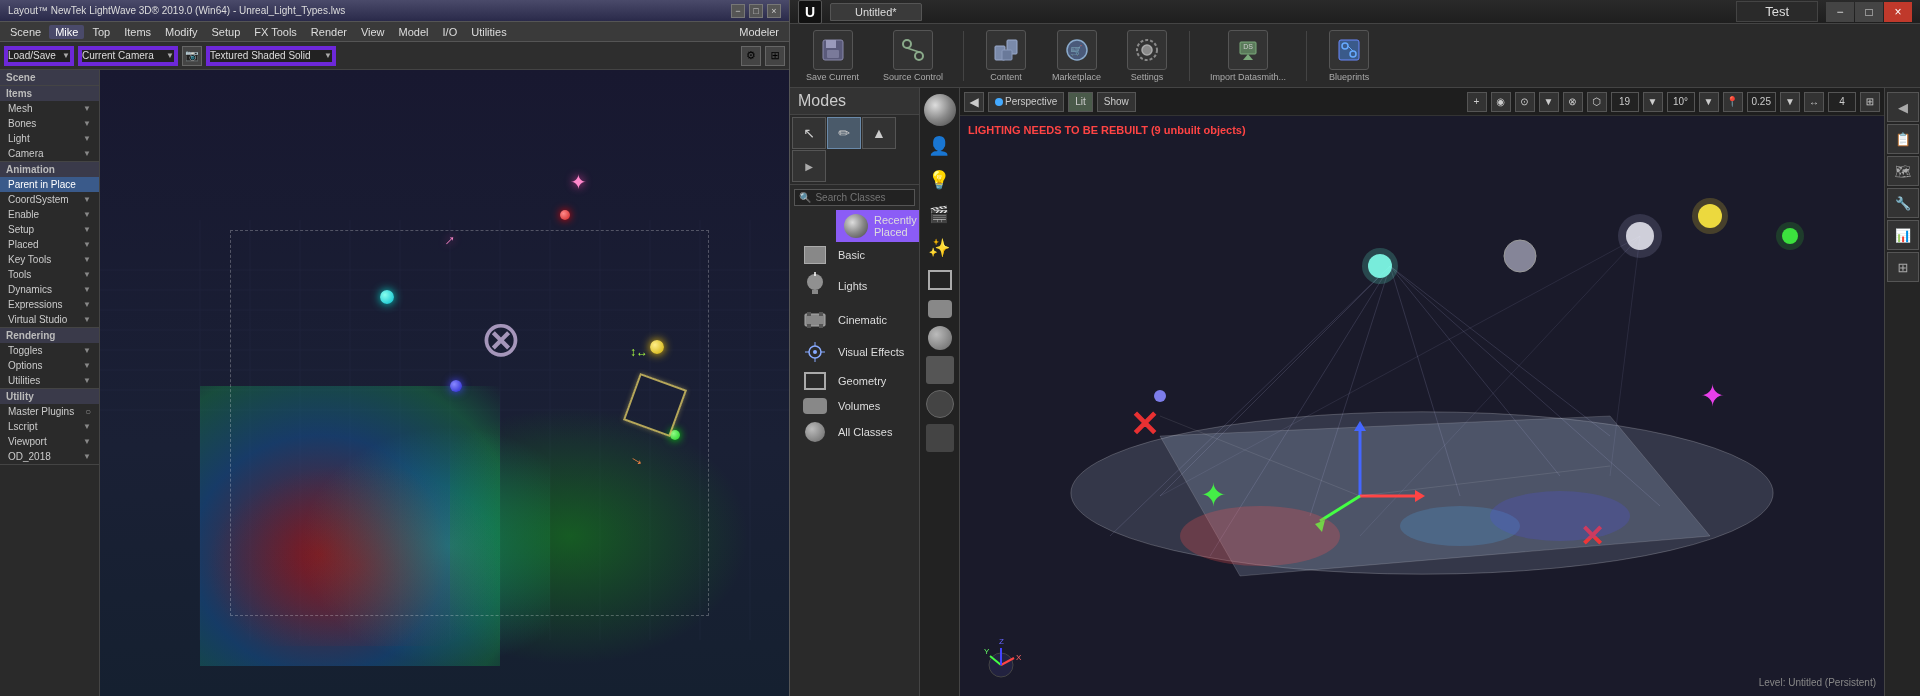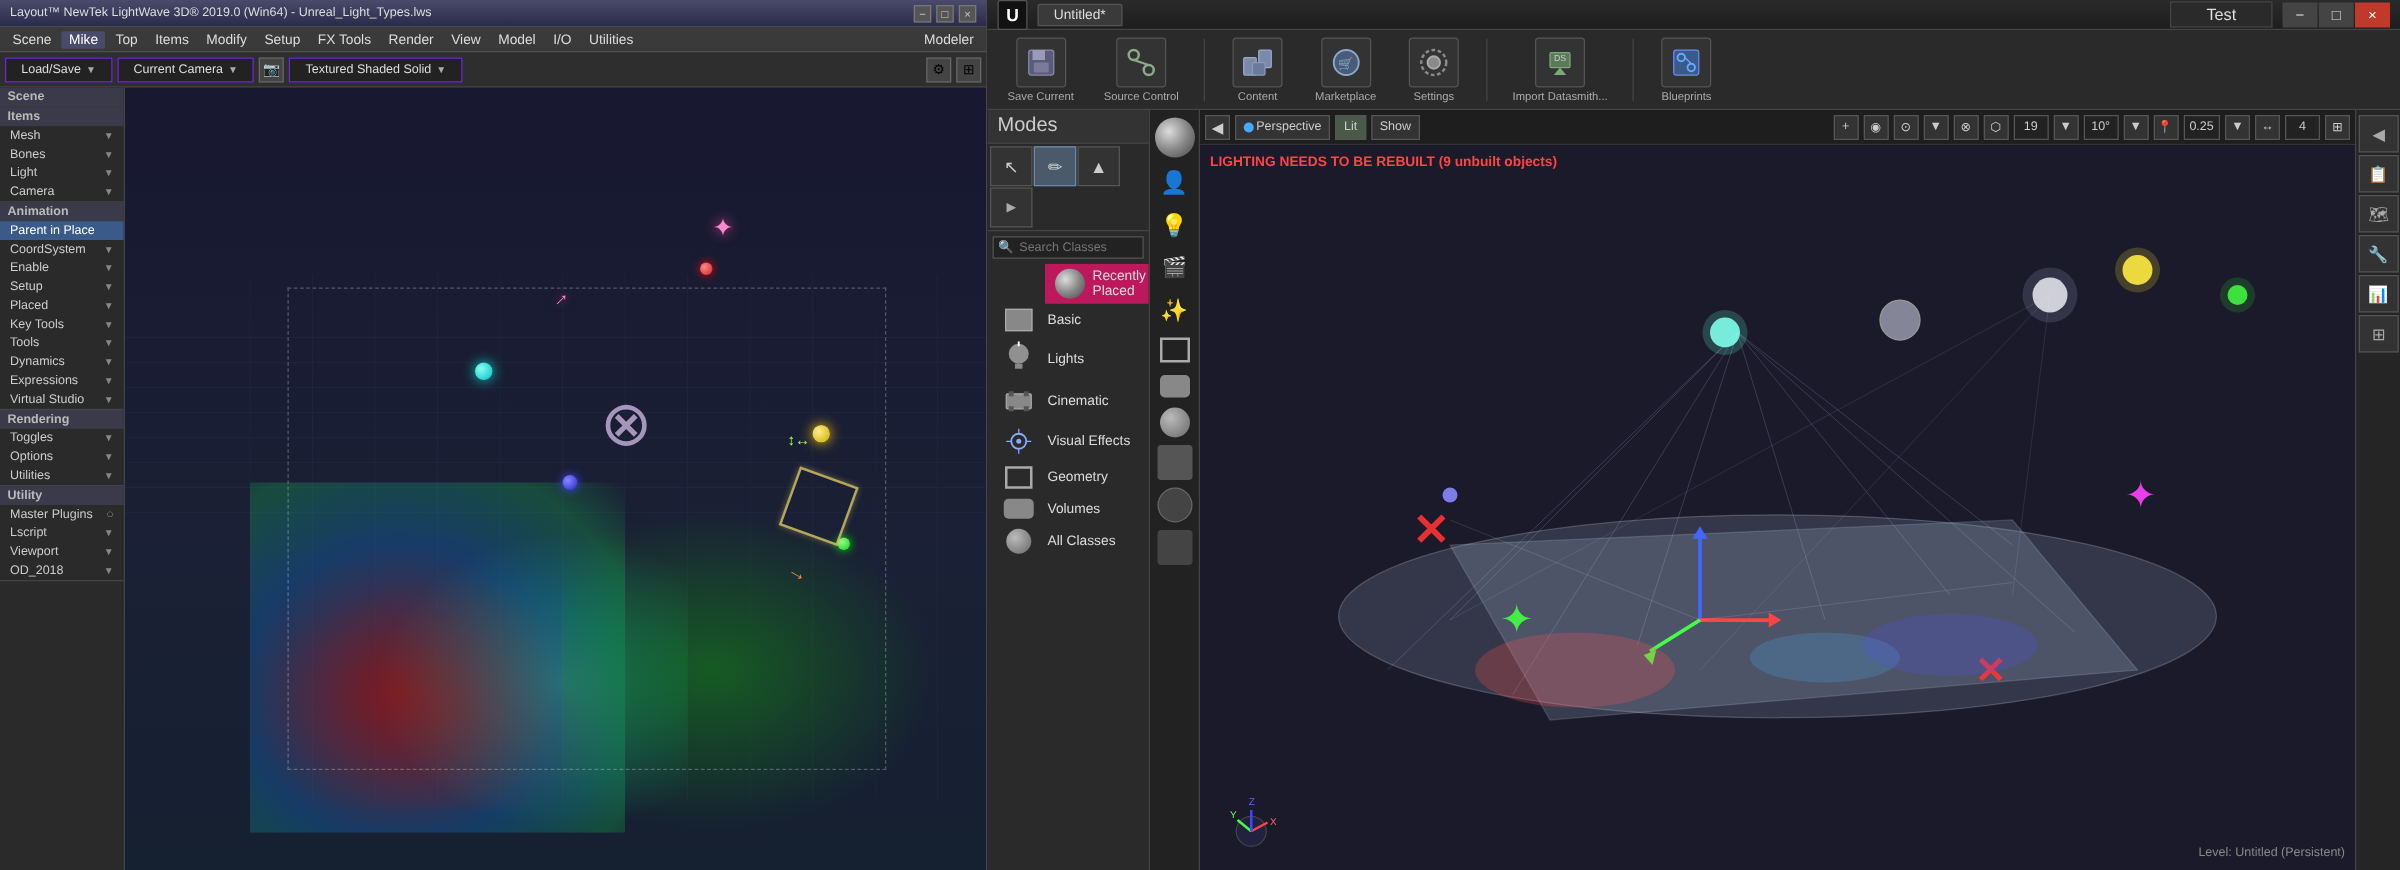--- a/index.html
+++ b/index.html
@@ -66,24 +66,24 @@
       background: #2e2e2e;
       height: 28px;
       display: flex;
       align-items: center;
       padding: 0 4px;
       gap: 4px;
       border-bottom: 1px solid #444;
     }
     .lw-dropdown {
       background: #222;
-      border: 1px solid #6d28d9;
+      border: 4px solid #6d28d9;
       color: #ddd;
       font-size: 10px;
-      padding: 1px 12px;
+      padding: 1px 0;
       height: 20px;
       display: flex;
       align-items: center;
       gap: 4px;
       cursor: pointer;
       min-width: 80px;
     }
     .lw-dropdown-arrow { font-size: 8px; color: #aaa; margin-left: auto; }
 
     .lw-content {
@@ -262,21 +262,21 @@
     }
     .ue-class-item {
       display: flex;
       align-items: center;
       padding: 4px 8px;
       gap: 6px;
       cursor: pointer;
       font-size: 11px;
       color: #ddd;
     }
-    .ue-class-item.active { background: #be185d; margin-left: 46px; }
+    .ue-class-item.active { background: #8b5cf6; margin-left: 46px; }
     .ue-class-shapes {
       width: 34px;
       display: flex;
       align-items: center;
       justify-content: center;
     }
     .shape-sphere {
       width: 24px; height: 24px;
       background: radial-gradient(circle at 35% 35%, #ddd, #888, #444);
       border-radius: 50%;
@@ -662,21 +662,21 @@
     </div>
   </div>
 </div>
 
 <div class="unreal-panel">
 
   <div class="ue-titlebar">
 
     <div style="width:24px;height:24px;background:#111;border:1px solid #555;display:flex;align-items:center;justify-content:center;font-weight:bold;font-size:14px;color:#fff;border-radius:2px;">U</div>
 
-    <div style="background:#3a3a3a;border:1px solid #555;padding:2px 12px;font-size:11px;color:#ddd;border-radius:2px 2px 0 0;display:flex;align-items:center;gap:6px;">
+    <div style="background:#3a3a3a;border:1px solid #555;padding:2px 24px;font-size:11px;color:#ddd;border-radius:2px 2px 0 0;display:flex;align-items:center;gap:6px;">
       <span>Untitled*</span>
     </div>
 
     <div style="flex:1;"></div>
 
     <div style="background:#2a2a2a;border:1px solid #444;padding:2px 28px;font-size:13px;color:#ddd;">Test</div>
 
     <div style="display:flex;gap:1px;">
       <div style="width:28px;height:20px;background:#444;display:flex;align-items:center;justify-content:center;cursor:pointer;color:#ddd;font-size:12px;">−</div>
       <div style="width:28px;height:20px;background:#444;display:flex;align-items:center;justify-content:center;cursor:pointer;color:#ddd;font-size:12px;">□</div>

